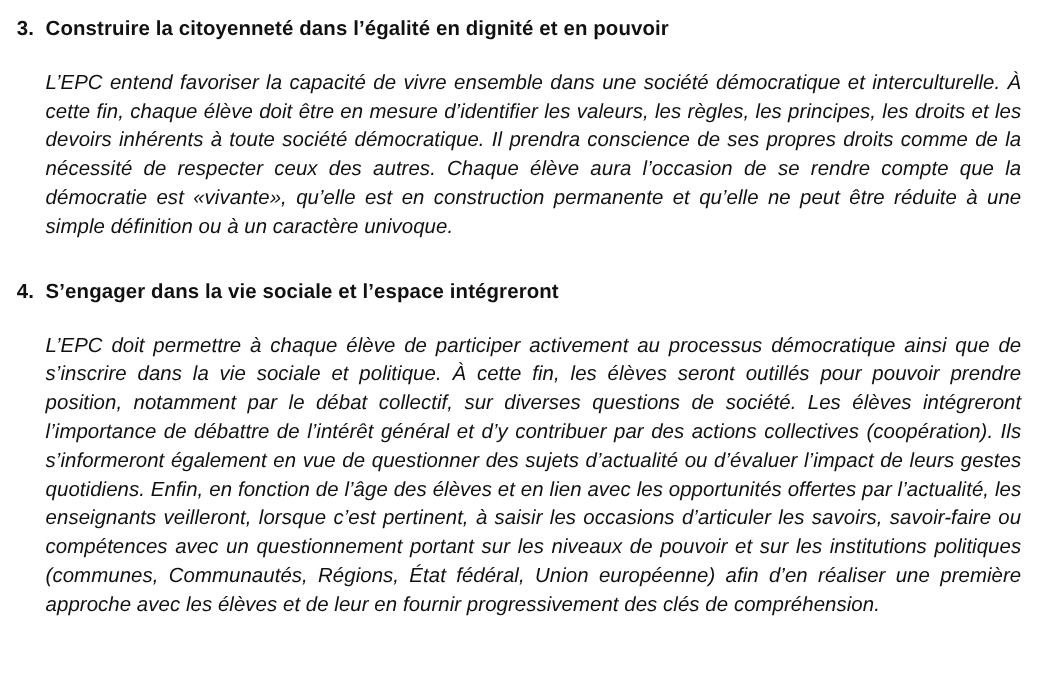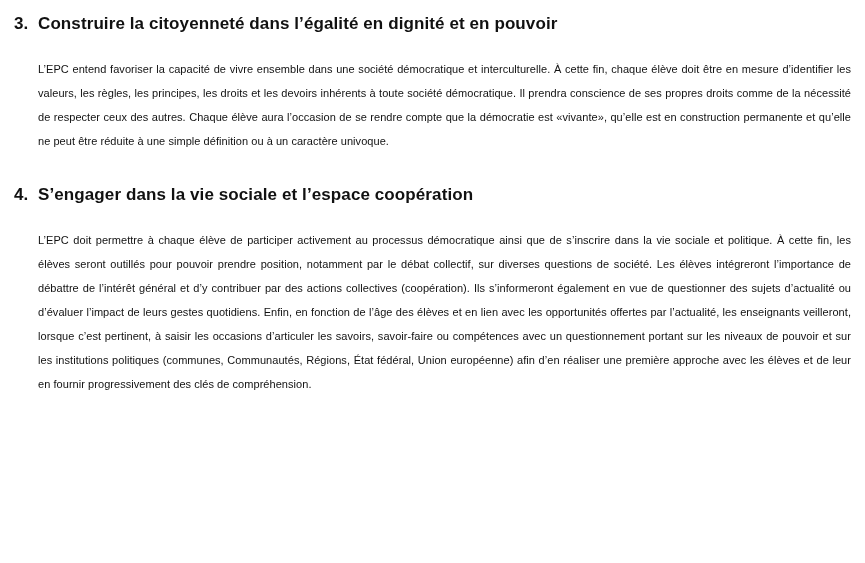--- a/index.html
+++ b/index.html
@@ -38,40 +38,41 @@
   }
   .heading .num {
     flex: 0 0 24px;
     width: 24px;
   }
   .heading .heading-text {
     flex: 1 1 auto;
   }
   .body-text {
     margin: 23px 0 0 24px;
-    font-size: 11px;
+    font-size: 17px;
     line-height: 24px;
     text-align: justify;
     letter-spacing: 0.05px;
+    font-style: italic;
   }
 </style>
 </head>
 <body>
 
 <div class="page">
 
   <section class="doc-section">
     <h3 class="heading">
       <span class="num">3.</span>
       <span class="heading-text">Construire la citoyenneté dans l’égalité en dignité et en pouvoir</span>
     </h3>
     <p class="body-text">L’EPC entend favoriser la capacité de vivre ensemble dans une société démocratique et interculturelle. À cette fin, chaque élève doit être en mesure d’identifier les valeurs, les règles, les principes, les droits et les devoirs inhérents à toute société démocratique. Il prendra conscience de ses propres droits comme de la nécessité de respecter ceux des autres. Chaque élève aura l’occasion de se rendre compte que la démocratie est «vivante», qu’elle est en construction permanente et qu’elle ne peut être réduite à une simple définition ou à un caractère univoque.</p>
   </section>
 
   <section class="doc-section">
     <h3 class="heading">
       <span class="num">4.</span>
-      <span class="heading-text">S’engager dans la vie sociale et l’espace coopération</span>
+      <span class="heading-text">S’engager dans la vie sociale et l’espace intégreront</span>
     </h3>
     <p class="body-text">L’EPC doit permettre à chaque élève de participer activement au processus démocratique ainsi que de s’inscrire dans la vie sociale et politique. À cette fin, les élèves seront outillés pour pouvoir prendre position, notamment par le débat collectif, sur diverses questions de société. Les élèves intégreront l’importance de débattre de l’intérêt général et d’y contribuer par des actions collectives (coopération). Ils s’informeront également en vue de questionner des sujets d’actualité ou d’évaluer l’impact de leurs gestes quotidiens. Enfin, en fonction de l’âge des élèves et en lien avec les opportunités offertes par l’actualité, les enseignants veilleront, lorsque c’est pertinent, à saisir les occasions d’articuler les savoirs, savoir-faire ou compétences avec un questionnement portant sur les niveaux de pouvoir et sur les institutions politiques (communes, Communautés, Régions, État fédéral, Union européenne) afin d’en réaliser une première approche avec les élèves et de leur en fournir progressivement des clés de compréhension.</p>
   </section>
 
 </div>
 
 </body></html>

